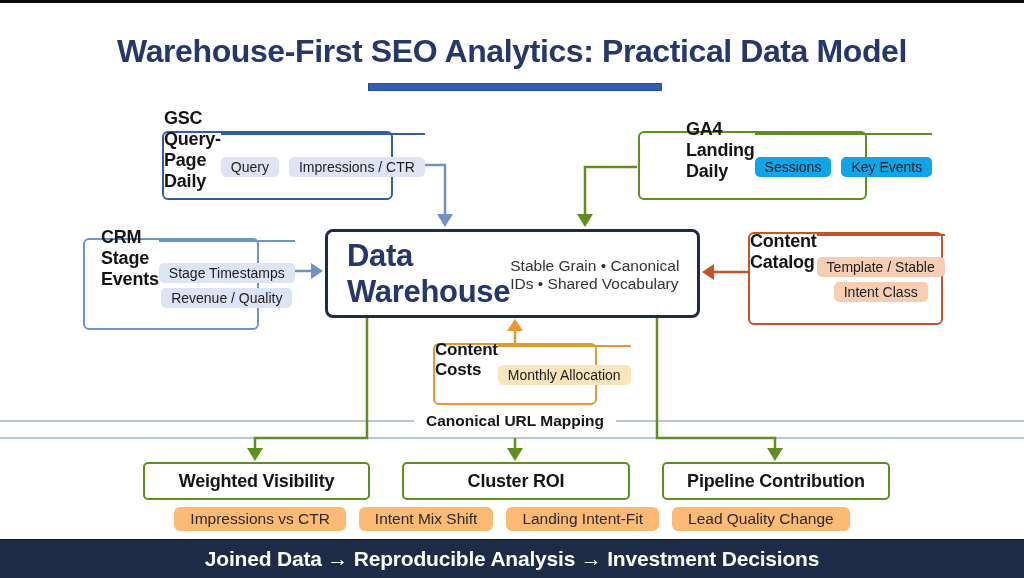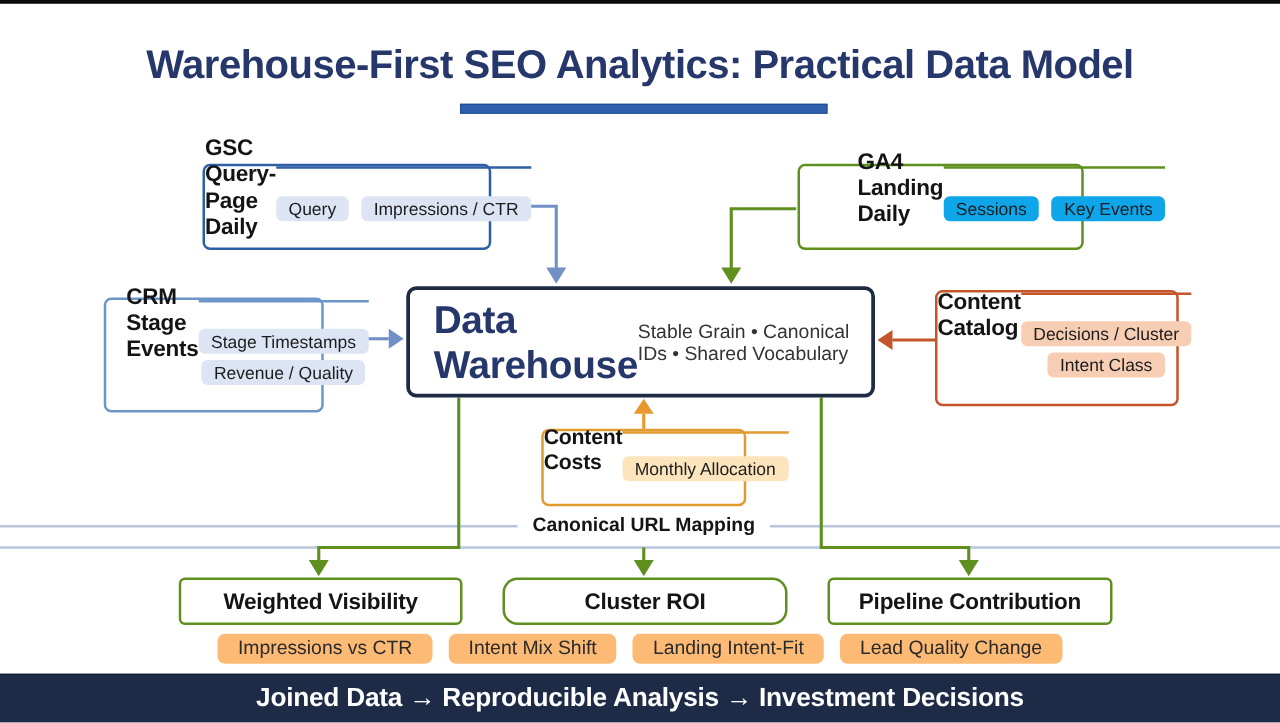--- a/index.html
+++ b/index.html
@@ -65,21 +65,21 @@
     position:absolute;top:412px;left:515px;transform:translateX(-50%);
     background:#ffffff;padding:0 12px;font-size:15.5px;font-weight:bold;color:#151515;
     z-index:2;white-space:nowrap;
   }
   .outbox{
     position:absolute;top:462px;height:38px;background:#ffffff;border:2.5px solid #5f8f1e;
     border-radius:5px;box-sizing:border-box;display:flex;align-items:center;justify-content:center;
     font-size:18px;font-weight:bold;color:#141414;z-index:2;letter-spacing:-0.2px;
   }
   .outbox.wv{left:143px;width:227px;}
-  .outbox.cr{left:402px;width:228px;border-radius:12px;}
+  .outbox.cr{left:402px;width:228px;}
   .outbox.pc{left:662px;width:228px;}
   .metrics-row{
     position:absolute;top:507px;left:0;width:100%;display:flex;
     justify-content:center;gap:13px;z-index:2;
   }
   .metric-pill{
     background:#fdba74;border-radius:6px;padding:3px 16px;font-size:15.5px;color:#2a2a2a;
     white-space:nowrap;
   }
   .footer{
@@ -154,21 +154,21 @@
   </div>
 
   <div class="node box-warehouse">
     <div class="wh-title">Data Warehouse</div>
     <div class="wh-sub">Stable Grain • Canonical IDs • Shared Vocabulary</div>
   </div>
 
   <div class="node box-catalog">
     <div class="node-title">Content Catalog</div>
     <div class="tags-col">
-      <span class="tag salmon">Decisions / Cluster</span>
+      <span class="tag salmon">Template / Stable</span>
       <span class="tag salmon">Intent Class</span>
     </div>
   </div>
 
   <div class="node box-costs">
     <div class="node-title">Content Costs</div>
     <div class="tags-row">
       <span class="tag amber">Monthly Allocation</span>
     </div>
   </div>

